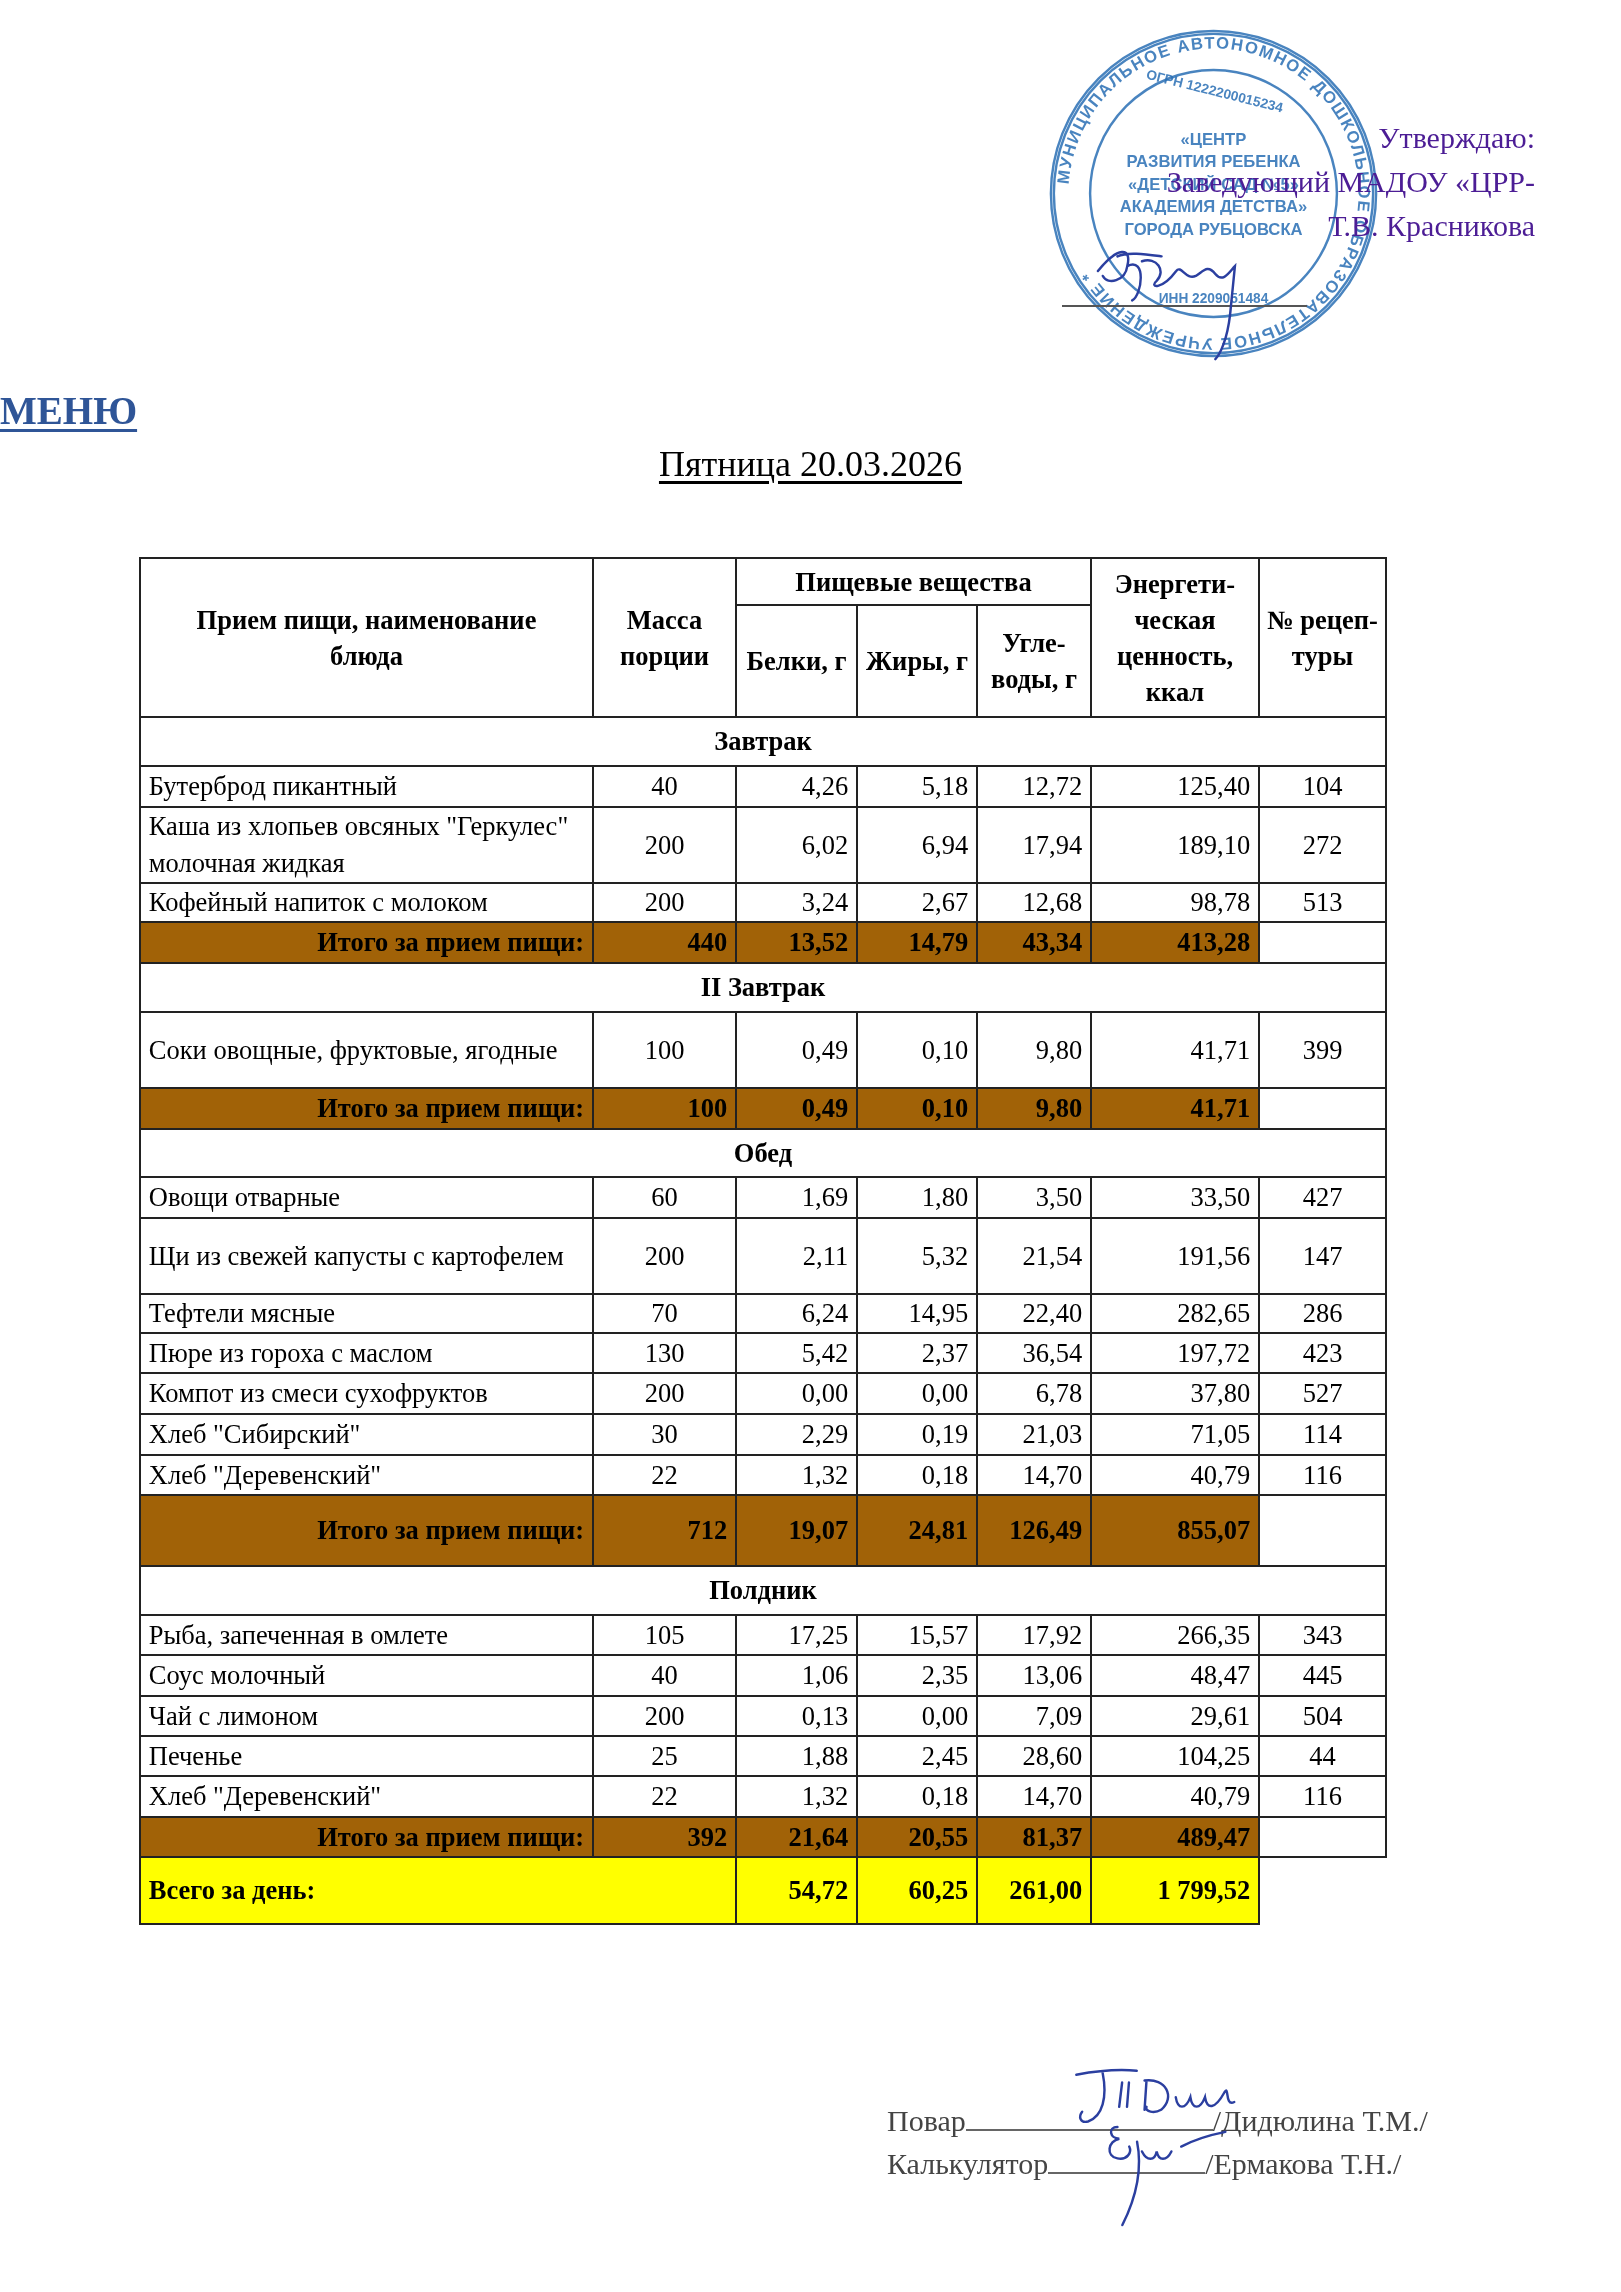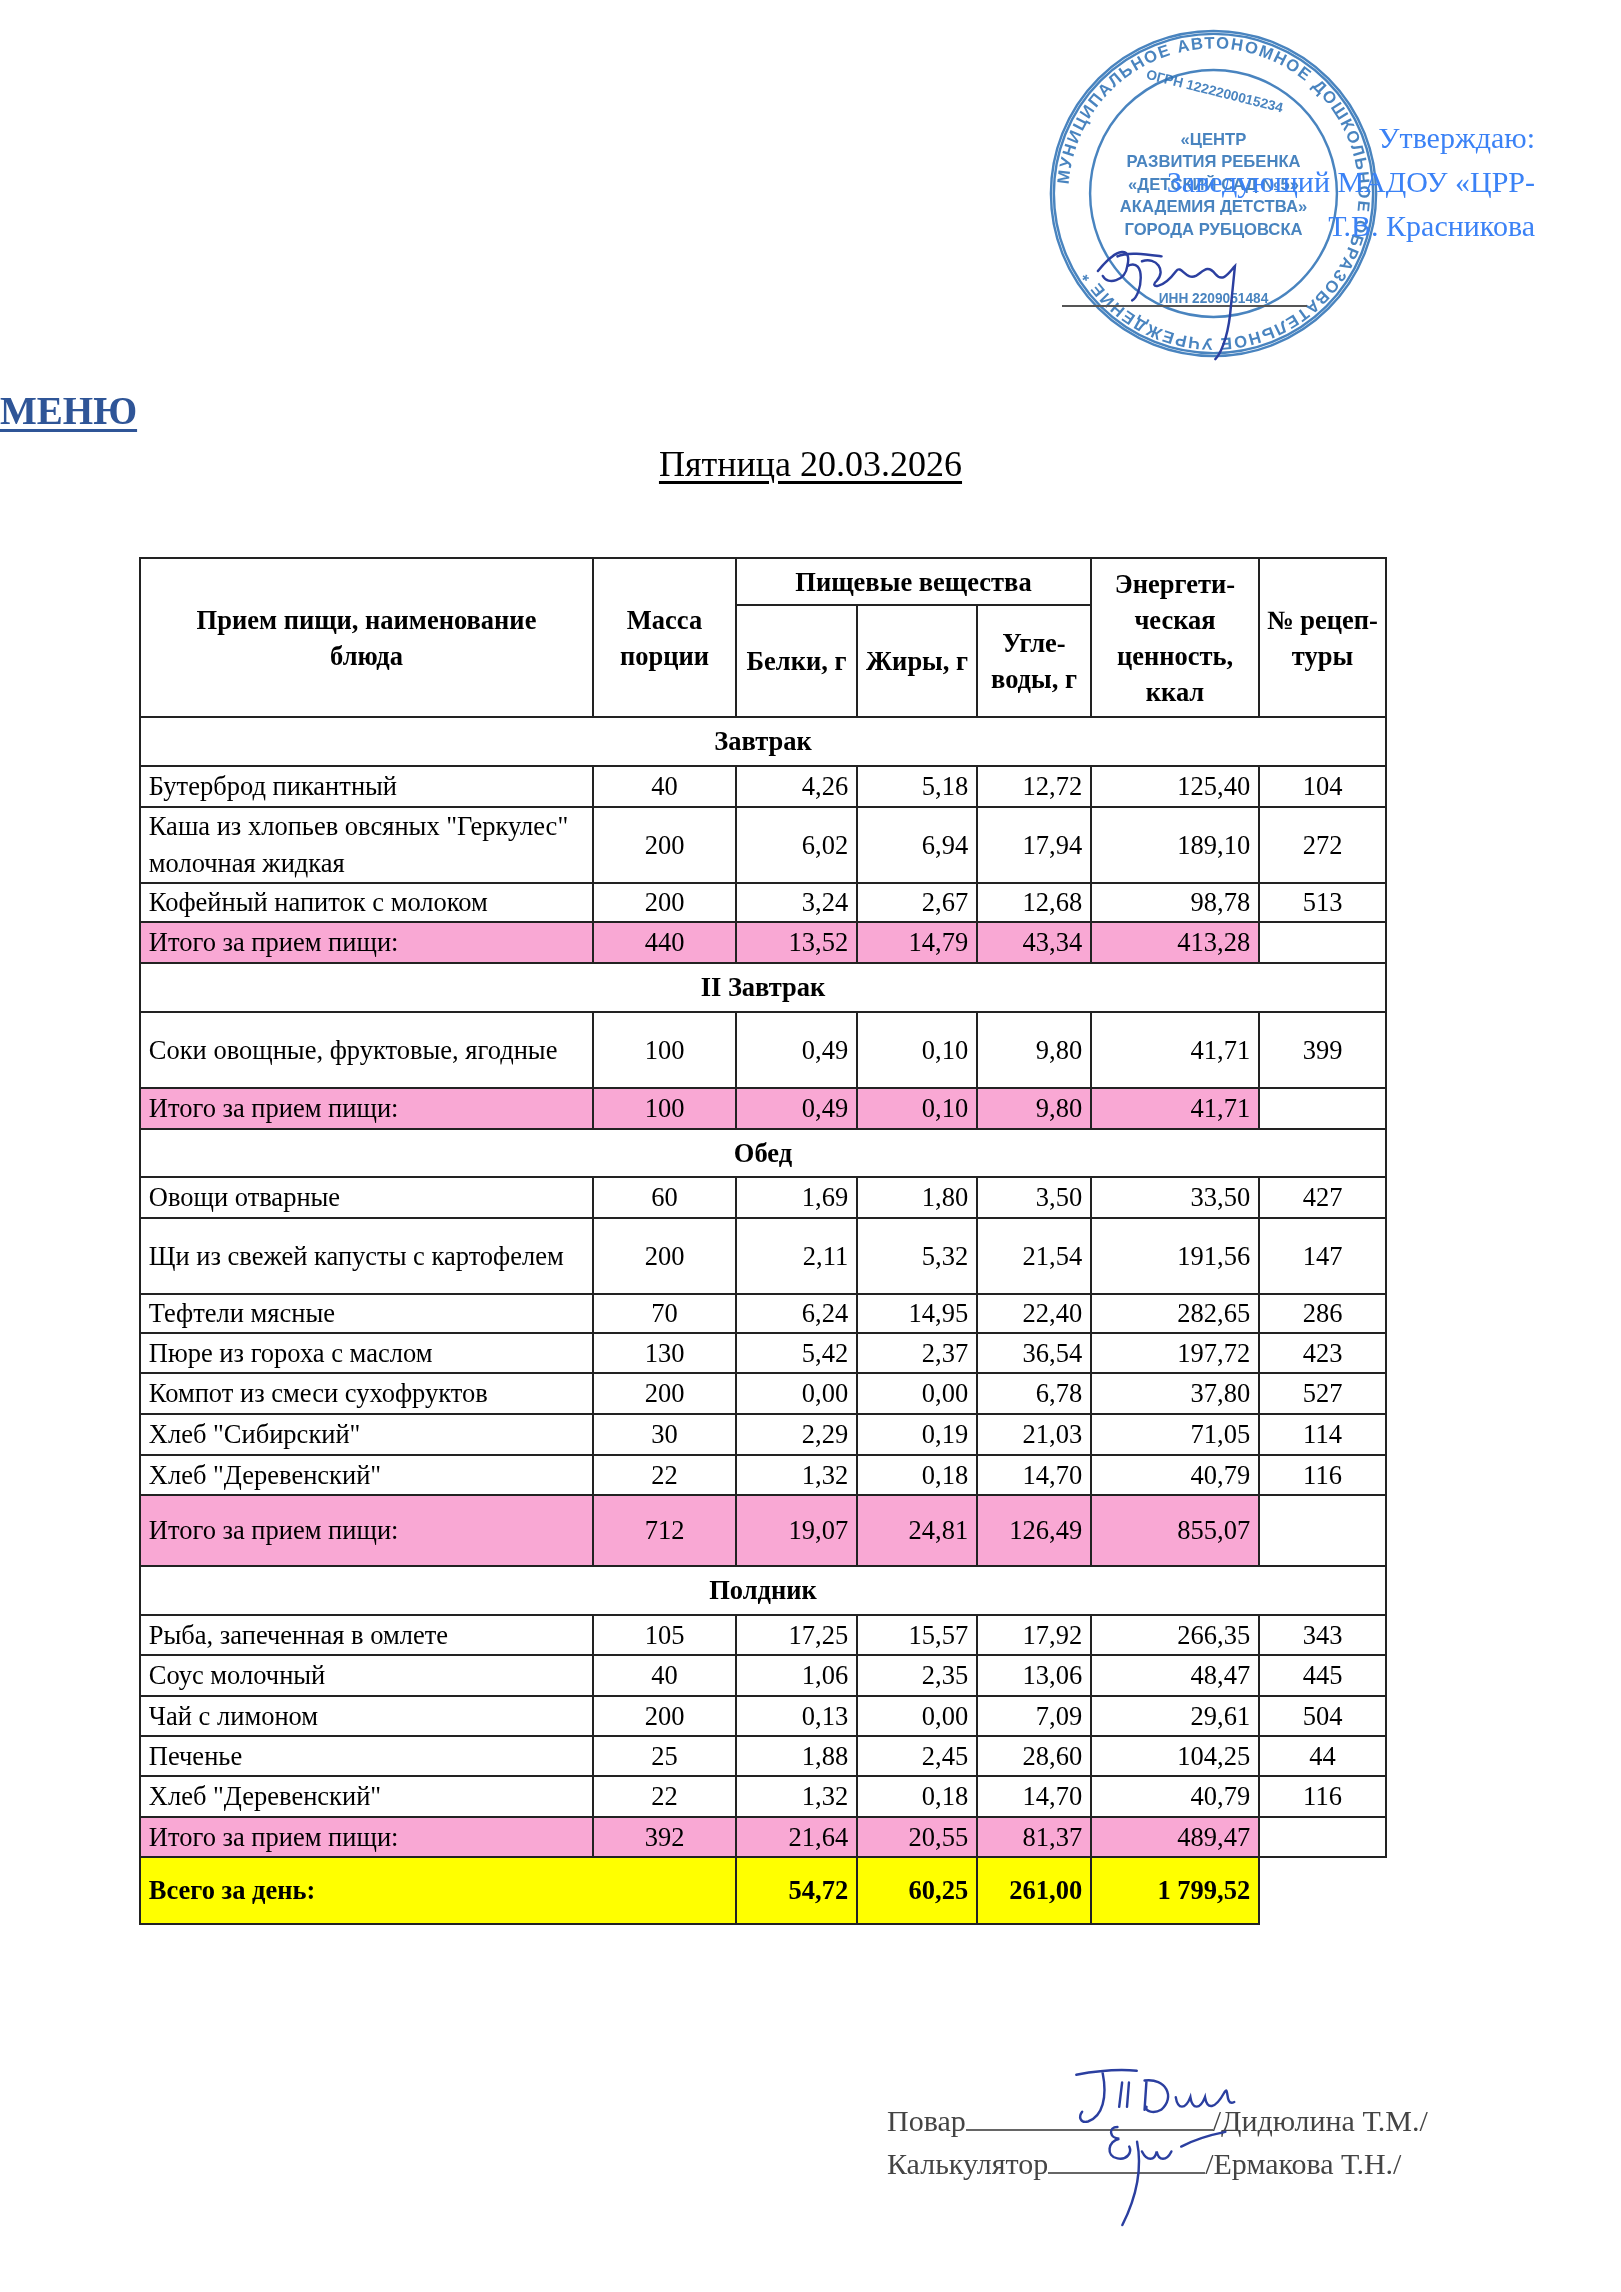--- a/index.html
+++ b/index.html
@@ -1,21 +1,21 @@
 <!DOCTYPE html>
 <html><head>
 <meta charset="utf-8">
 <style>
   html, body { margin:0; padding:0; background:#ffffff; }
   body { width:1621px; height:2293px; position:relative; overflow:hidden;
          font-family:"Liberation Serif","DejaVu Serif",serif; color:#000; }
 
   
   .approval { position:absolute; right:86px; top:116px; text-align:right;
-              font-size:30px; line-height:44px; color:#3b82f6; }
+              font-size:30px; line-height:44px; color:#4c1d95; }
   .approval div { white-space:nowrap; }
   .stamp { position:absolute; left:1047px; top:27.4px; width:333px; height:333px; }
   .sig-approve { position:absolute; left:1088px; top:227px; width:196px; height:137px; }
   .approve-line { position:absolute; left:1062px; top:305px; width:245px; height:2px; background:#555; }
 
   
   .title { position:absolute; top:388px; left:0; width:100%; text-align:left;
            font-weight:bold; font-size:39px; color:#2f5597; text-decoration:underline;
            text-underline-offset:4.9px; text-decoration-thickness:2.9px; }
   .subtitle { position:absolute; top:443px; left:0; width:100%; text-align:center;
@@ -30,21 +30,21 @@
   .c-mass { width:143px; }
   .c-b { width:121px; }
   .c-z { width:120px; }
   .c-u { width:114px; }
   .c-e { width:168px; }
   .c-r { width:127px; }
   td.num { text-align:right; }
   td.ctr { text-align:center; }
   td.name { text-align:left; }
   tr.section td { text-align:center; font-weight:bold; height:45px; }
-  tr.total td.y { background:#f9a8d4; font-weight:normal; }
+  tr.total td.y { background:#a16207; font-weight:bold;text-align:right; }
   tr.total td.blank { background:#fff; }
   tr.day td.y { background:#ffff00; font-weight:bold; height:65px; }
   tr.day td.nb { border:none; border-top:2px solid #222; background:#fff; }
 
   
   .footer { position:absolute; left:887px; top:2099px; font-size:30px; line-height:43px; color:#444; }
   .footer .row { white-space:nowrap; }
   .footer .blankline { display:inline-block; border-bottom:2px solid #666; vertical-align:baseline; height:21.6px; }
   .sig-cook { position:absolute; left:1068px; top:2063px; width:196px; height:78px; }
   .sig-calc { position:absolute; left:1088px; top:2117px; width:157px; height:118px; }

